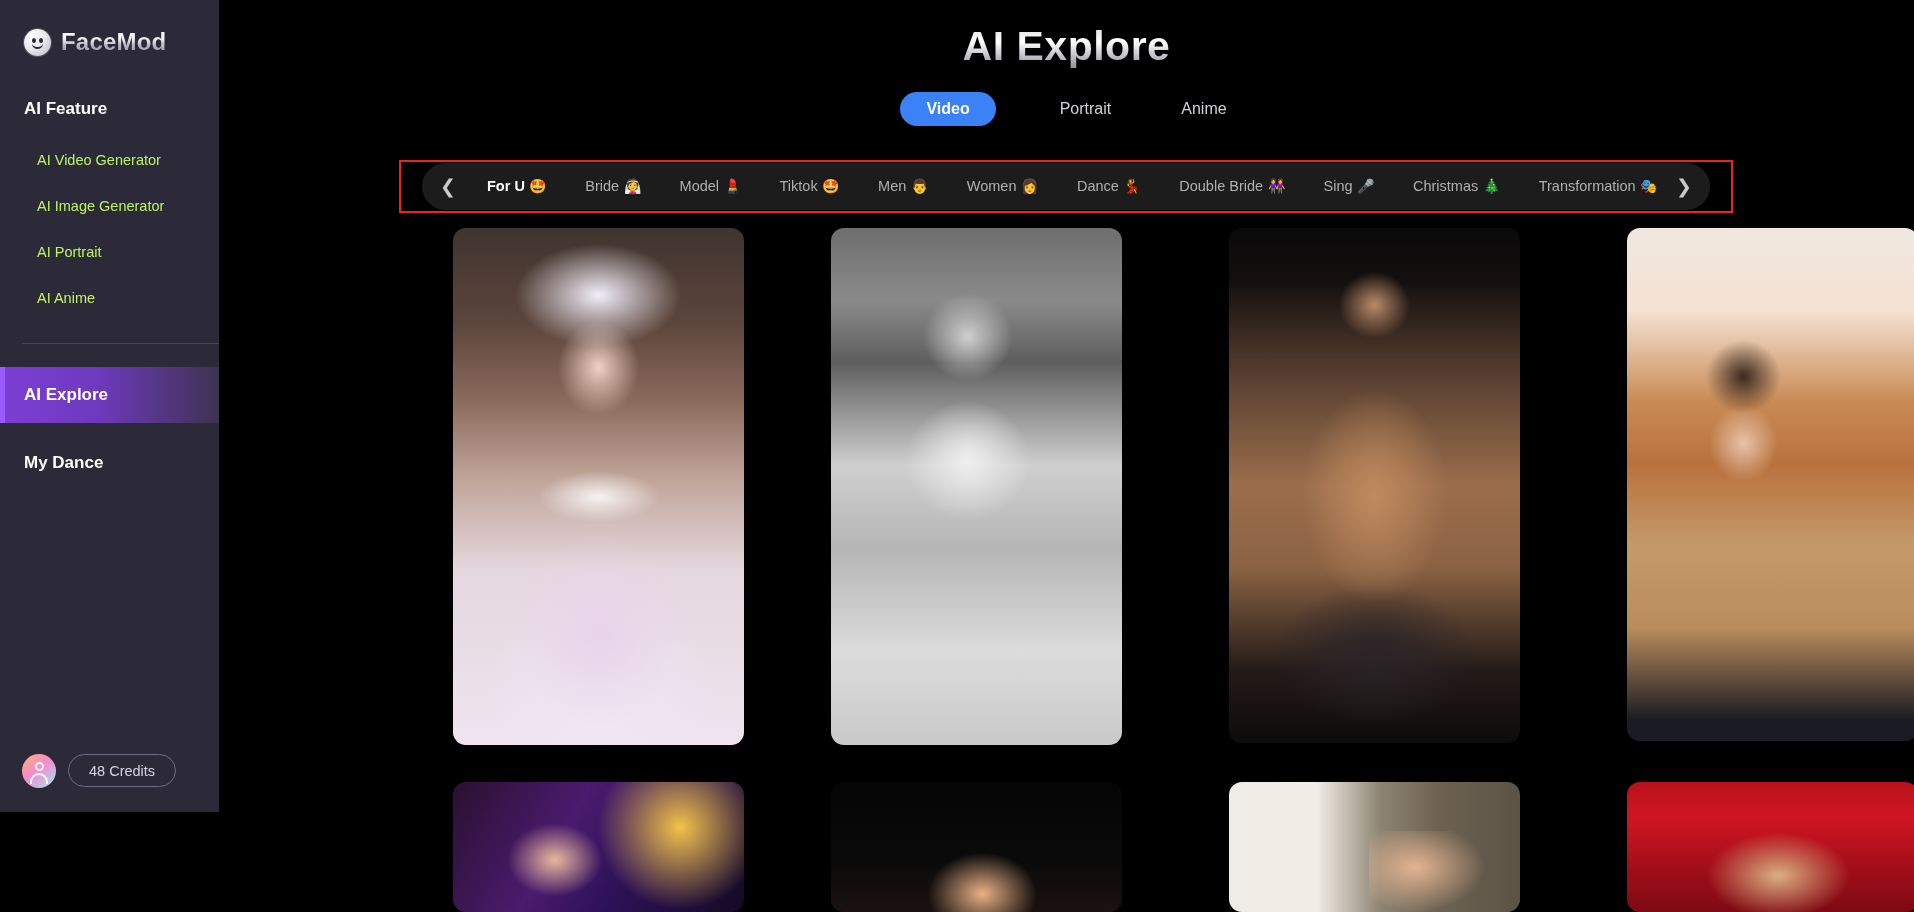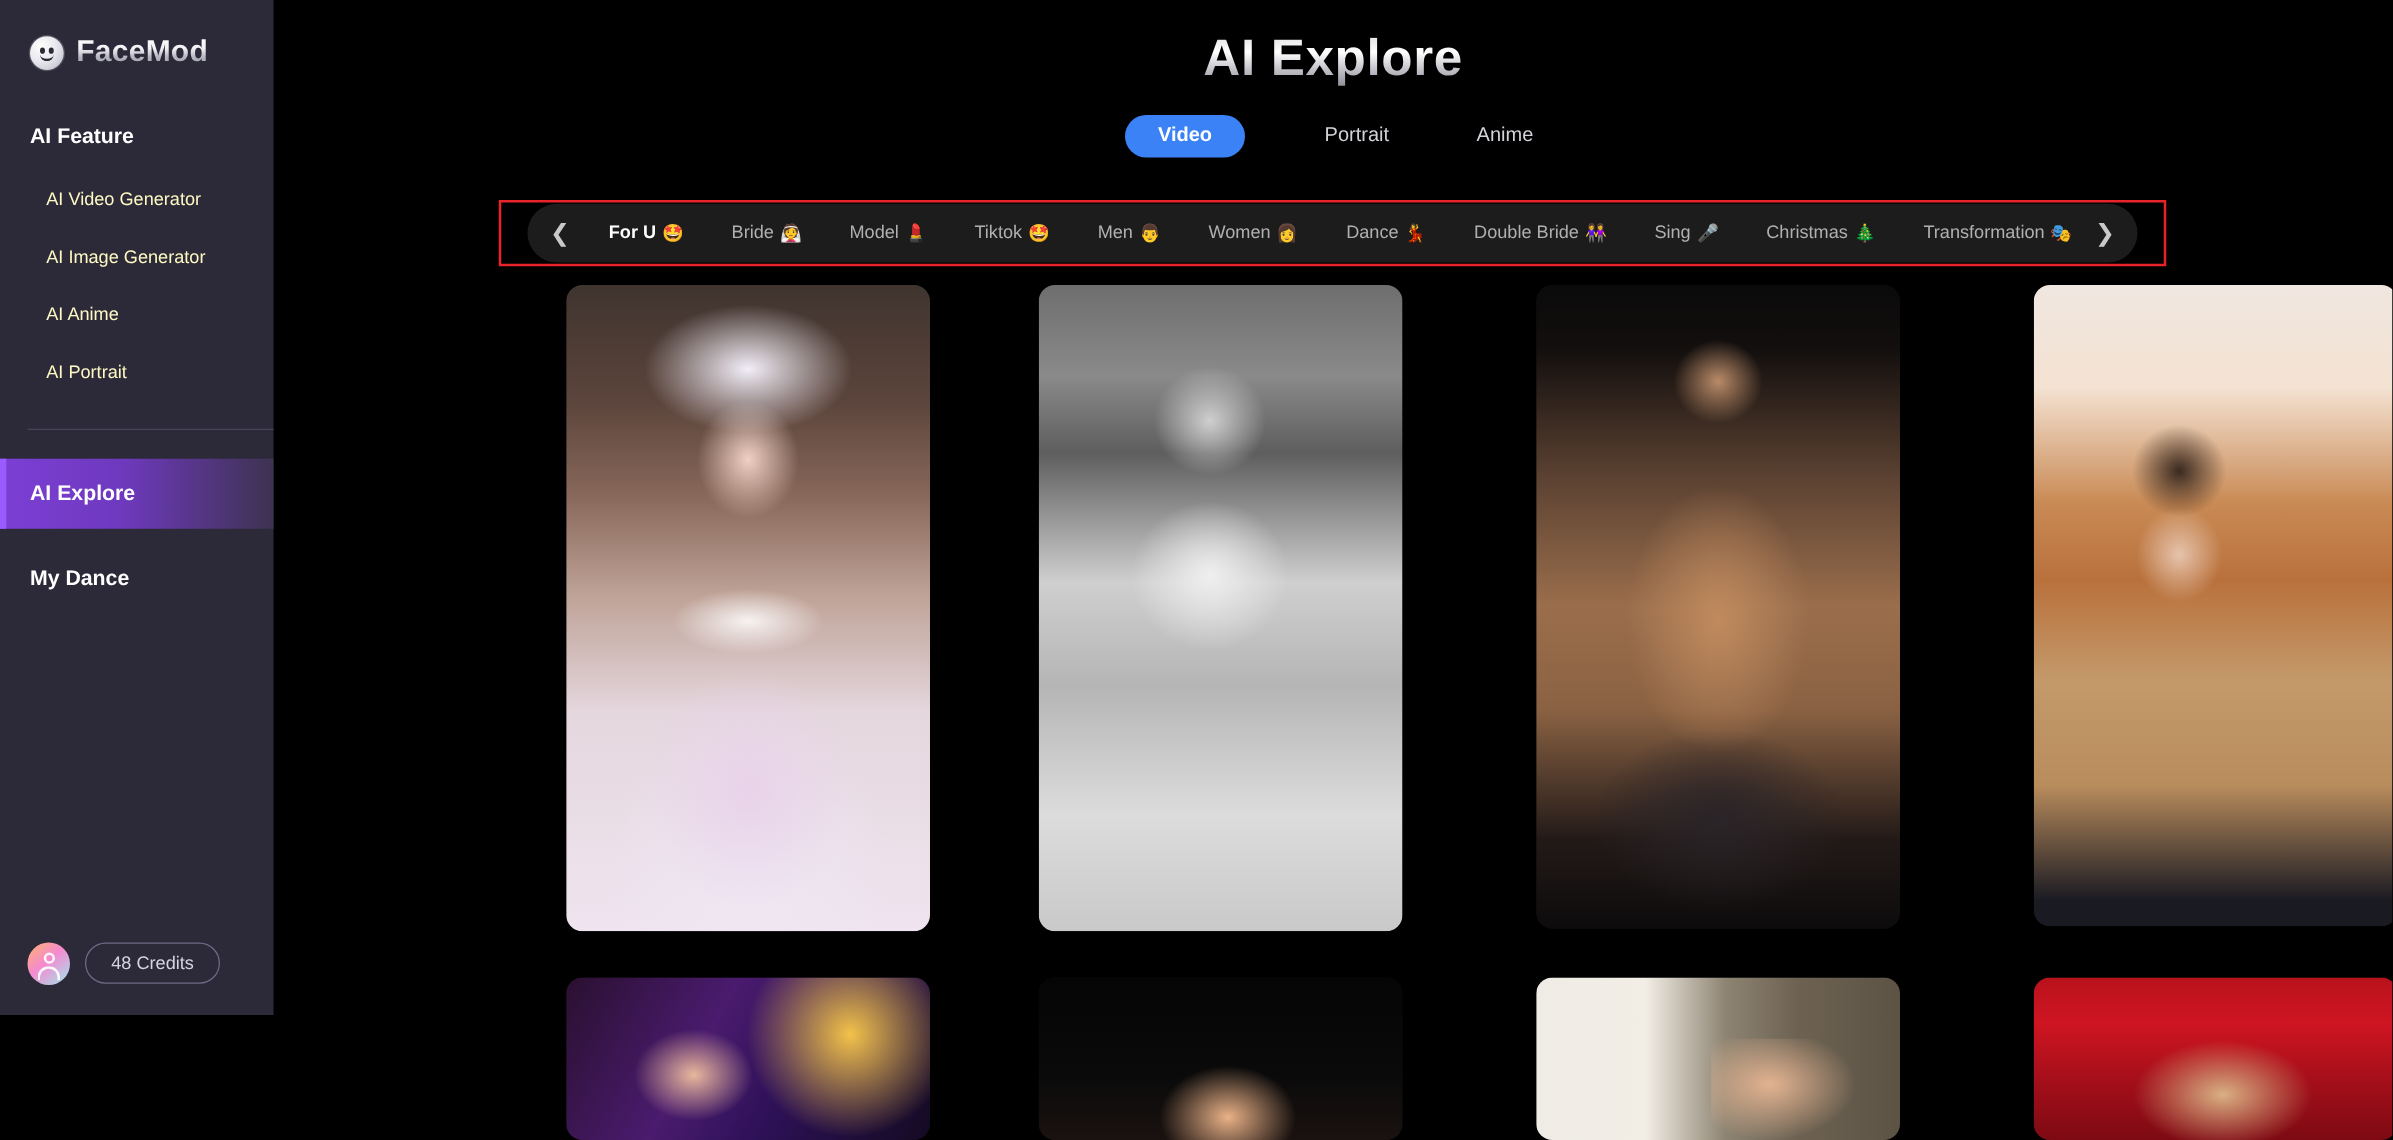--- a/index.html
+++ b/index.html
@@ -45,21 +45,21 @@
     -webkit-background-clip:text; background-clip:text; color:transparent;
     -webkit-text-fill-color:transparent;
   }
 
   .nav-section-title {
     font-size:17px; font-weight:bold; color:#ffffff;
     padding:0 0 0 24px; margin-top:37px;
   }
   .nav-list { margin-top:18px; }
   .nav-item {
-    font-size:14.5px; color:#fef9c3;
+    font-size:14.5px; color:#bef264;
     padding:0 16px 0 37px; height:46px; line-height:46px;
     cursor:pointer; white-space:nowrap;
   }
   .divider {
     height:1px; background:#45425a; margin:22px 0 0 22px; width:197px;
   }
   .nav-main {
     height:56px; display:flex; align-items:center;
     padding-left:24px; font-size:17px; font-weight:bold;
     color:#ffffff; cursor:pointer; position:relative; white-space:nowrap;
@@ -260,22 +260,22 @@
           <span class="smile"></span>
       </div>
       <div class="logo-text">FaceMod</div>
     </div>
 
     <div class="nav-section-title">AI Feature</div>
 
     <div class="nav-list">
       <div class="nav-item">AI Video Generator</div>
       <div class="nav-item">AI Image Generator</div>
+      <div class="nav-item">AI Portrait</div>
       <div class="nav-item">AI Anime</div>
-      <div class="nav-item">AI Portrait</div>
     </div>
 
     <div class="divider"></div>
 
     <div class="nav-main active">
       <span>AI Explore</span>
     </div>
     <div class="nav-main plain">
       <span>My Dance</span>
     </div>

